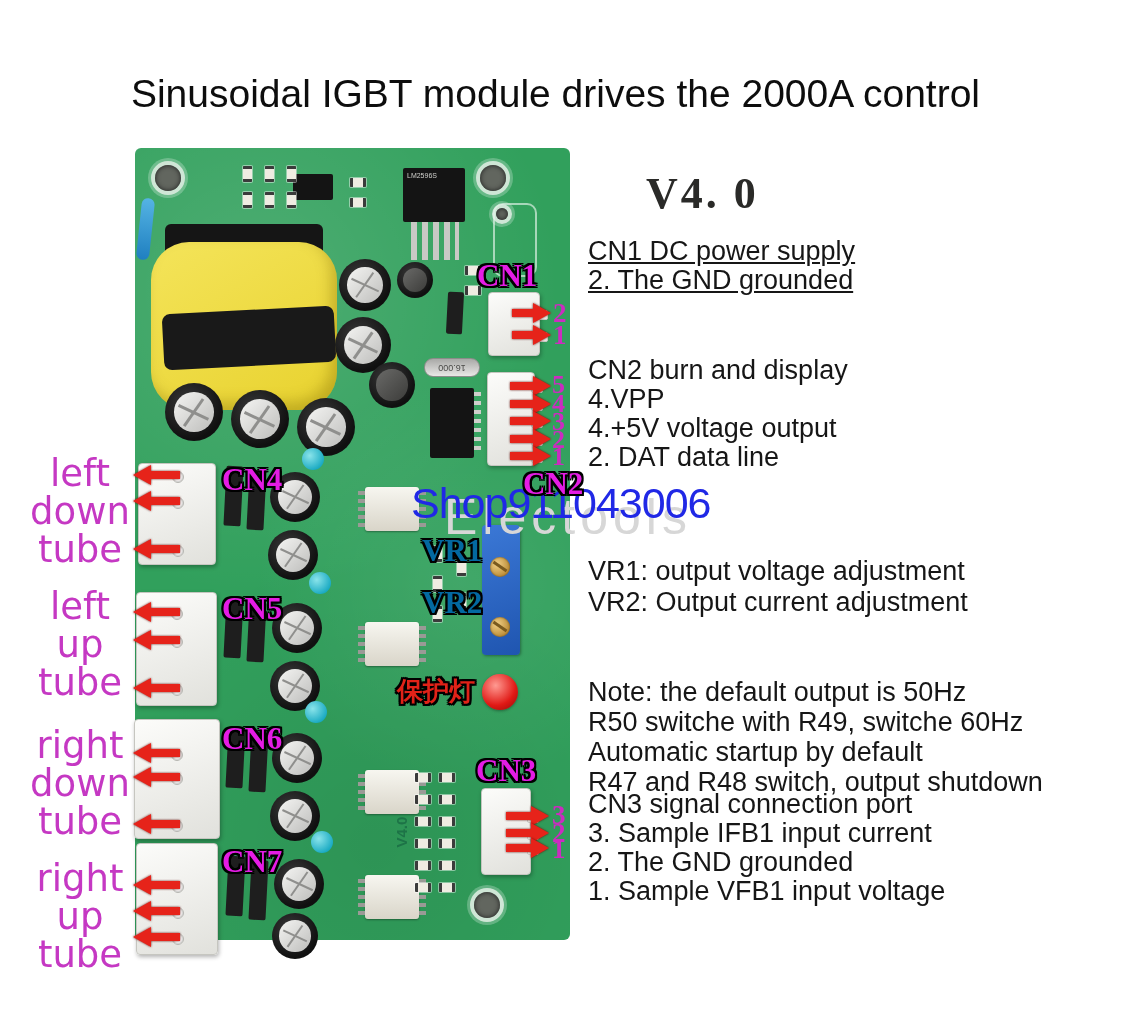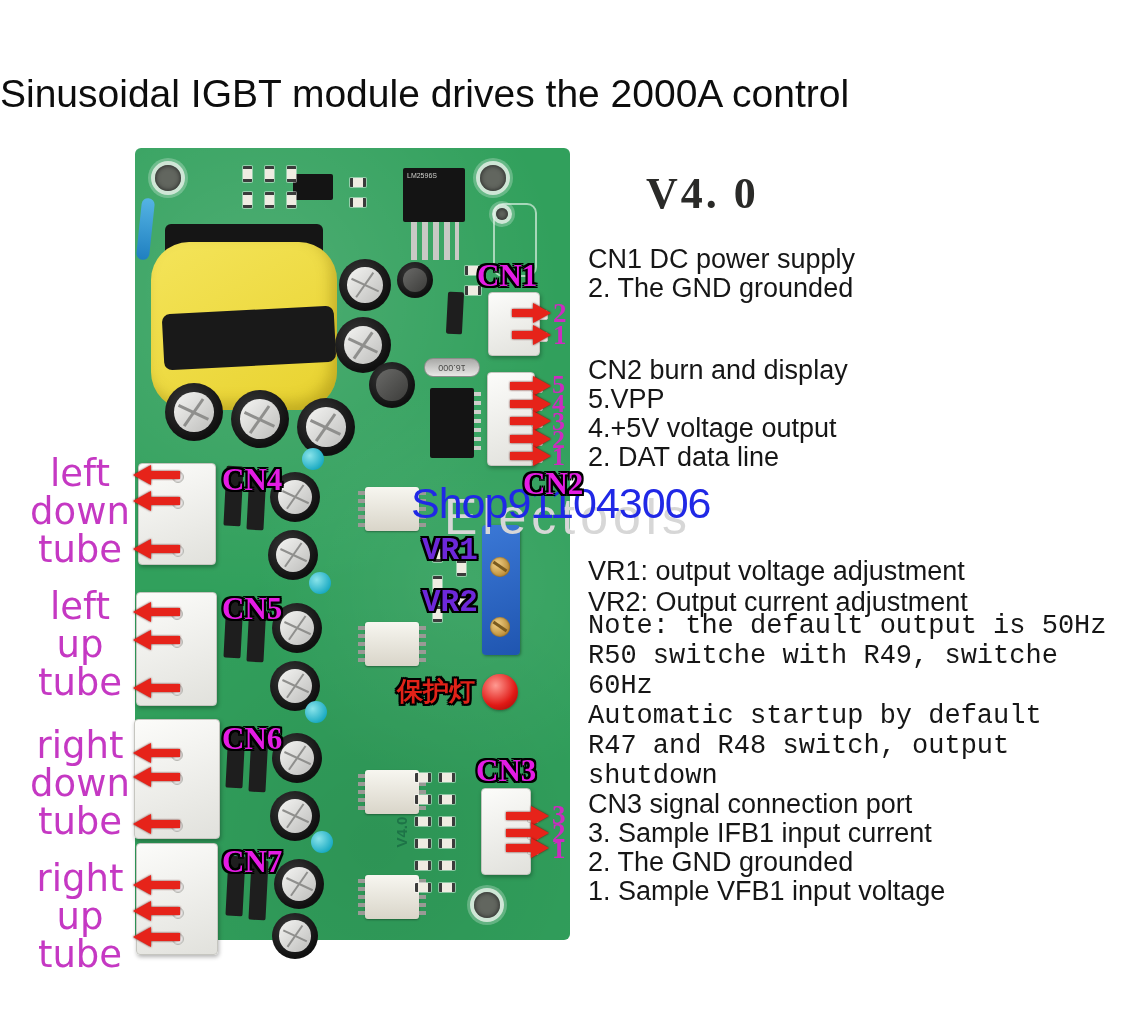--- a/index.html
+++ b/index.html
@@ -1,20 +1,20 @@
 <!DOCTYPE html>
 <html><head>
 <meta charset="utf-8">
 <style>
   html,body{margin:0;padding:0;background:#fff;}
   #canvas{position:relative;width:1132px;height:1027px;background:#fff;overflow:hidden;
           font-family:"Liberation Sans",sans-serif;}
   .abs{position:absolute;}
 
-  .title{position:absolute;left:0;top:72px;width:980px;text-align:left;
+  .title{position:absolute;left:0;top:72px;width:980px;text-align:right;
          font-size:39px;color:#0d0d0d;letter-spacing:0;z-index:2;}
 
   
   .pcb{position:absolute;left:135px;top:148px;width:435px;height:792px;z-index:1;
        background:#31a05c;border-radius:6px;
        background-image:radial-gradient(circle at 28% 18%,rgba(255,255,255,.14),transparent 42%),
                         radial-gradient(circle at 75% 55%,rgba(255,255,255,.08),transparent 38%),
                         radial-gradient(circle at 55% 88%,rgba(0,0,0,.08),transparent 40%);}
   .hole{position:absolute;border-radius:50%;background:#62665f;
         box-shadow:inset 0 0 5px #1e1e1e,0 0 0 4px #cfe6d6,0 0 0 7px rgba(255,255,255,.25);}
@@ -59,21 +59,21 @@
   .led{position:absolute;border-radius:50%;
        background:radial-gradient(circle at 38% 32%,#ff9a92,#e01915 60%,#8f0a08);box-shadow:0 1px 3px rgba(0,0,0,.35);}
   .silk{position:absolute;border:2px solid rgba(230,245,235,.65);border-radius:10px;}
   .wire-blue{position:absolute;background:linear-gradient(180deg,#55b4e4,#1f7fc0);border-radius:7px;transform:rotate(6deg);}
 
   
   .cnlabel{position:absolute;z-index:7;font-family:"Liberation Serif",serif;font-weight:bold;
            font-size:31px;color:#e41ce4;
            text-shadow:-2px -2px 0 #000,2px -2px 0 #000,-2px 2px 0 #000,2px 2px 0 #000,
                        -2px 0 0 #000,2px 0 0 #000,0 -2px 0 #000,0 2px 0 #000;}
-  .vrlabel{color:#6d28d9;font-family:Liberation Mono, monospace;}
+  .vrlabel{color:#0369a1;}
   .redlabel{position:absolute;z-index:7;font-weight:bold;font-size:26px;color:#e02218;
            font-family:"DejaVu Sans",sans-serif;
            text-shadow:-2px -2px 0 #000,2px -2px 0 #000,-2px 2px 0 #000,2px 2px 0 #000,
                        -2px 0 0 #000,2px 0 0 #000,0 -2px 0 #000,0 2px 0 #000;}
   .pinnum{position:absolute;z-index:7;font-family:"Liberation Serif",serif;font-weight:bold;
           font-size:27px;color:#cb2cc0;line-height:1;}
 
   
   .ar{position:absolute;height:8px;background:#e6231a;z-index:7;
       filter:drop-shadow(0 0 1px rgba(100,12,8,.9));}
@@ -332,38 +332,38 @@
     <div>tube</div>
   </div>
   <div class="tube-group" style="top:860px;">
     <div>right</div>
     <div>up</div>
     <div>tube</div>
   </div>
 
   <div class="v4">V4. 0</div>
 
-  <div class="note-block" style="left:588px;top:245px;">
+  <div class="note-block" style="left:588px;top:237px;text-decoration:underline;">
     <div>CN1 DC power supply</div>
     <div>2. The GND grounded</div>
   </div>
 
   <div class="note-block" style="left:588px;top:356px;">
     <div>CN2 burn and display</div>
-    <div>5.VPP</div>
+    <div>4.VPP</div>
     <div>4.+5V voltage output</div>
     <div>2. DAT data line</div>
   </div>
 
   <div class="note-block lh31" style="left:588px;top:556px;">
     <div>VR1: output voltage adjustment</div>
     <div>VR2: Output current adjustment</div>
   </div>
 
-  <div class="note-block lh30" style="left:588px;top:611px;font-family:Liberation Mono, monospace;">
+  <div class="note-block lh30" style="left:588px;top:677px;">
     <div>Note: the default output is 50Hz</div>
     <div>R50 switche with R49, switche 60Hz</div>
     <div>Automatic startup by default</div>
     <div>R47 and R48 switch, output shutdown</div>
   </div>
 
   <div class="note-block" style="left:588px;top:790px;">
     <div>CN3 signal connection port</div>
     <div>3. Sample IFB1 input current</div>
     <div>2. The GND grounded</div>

